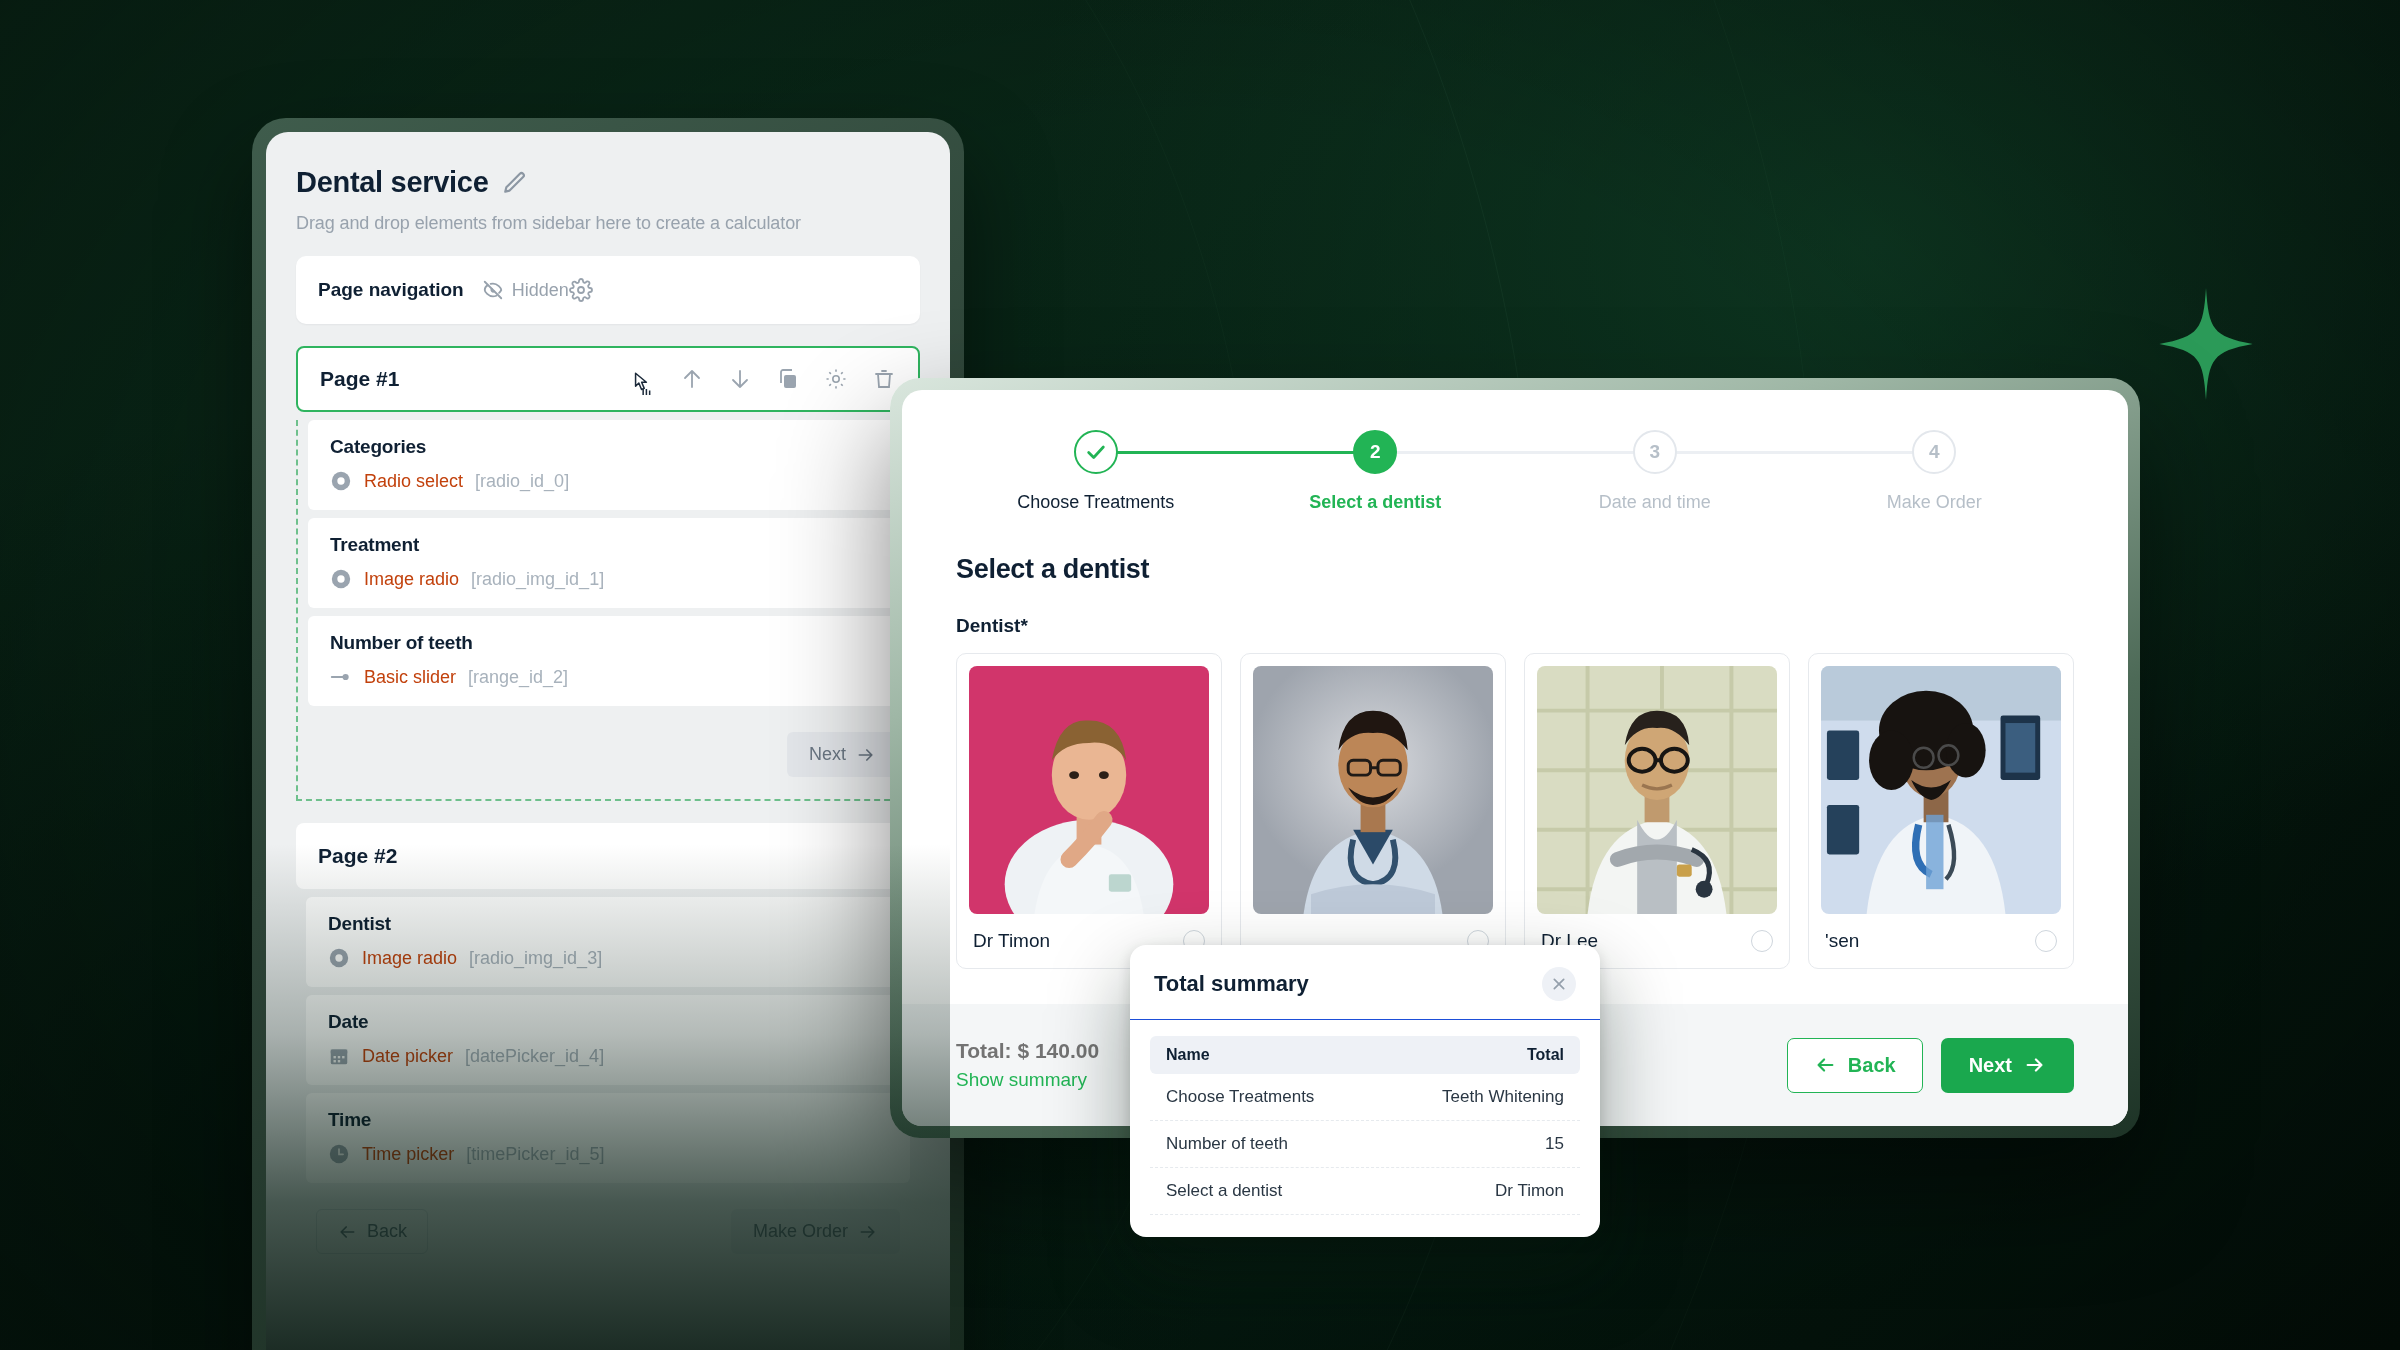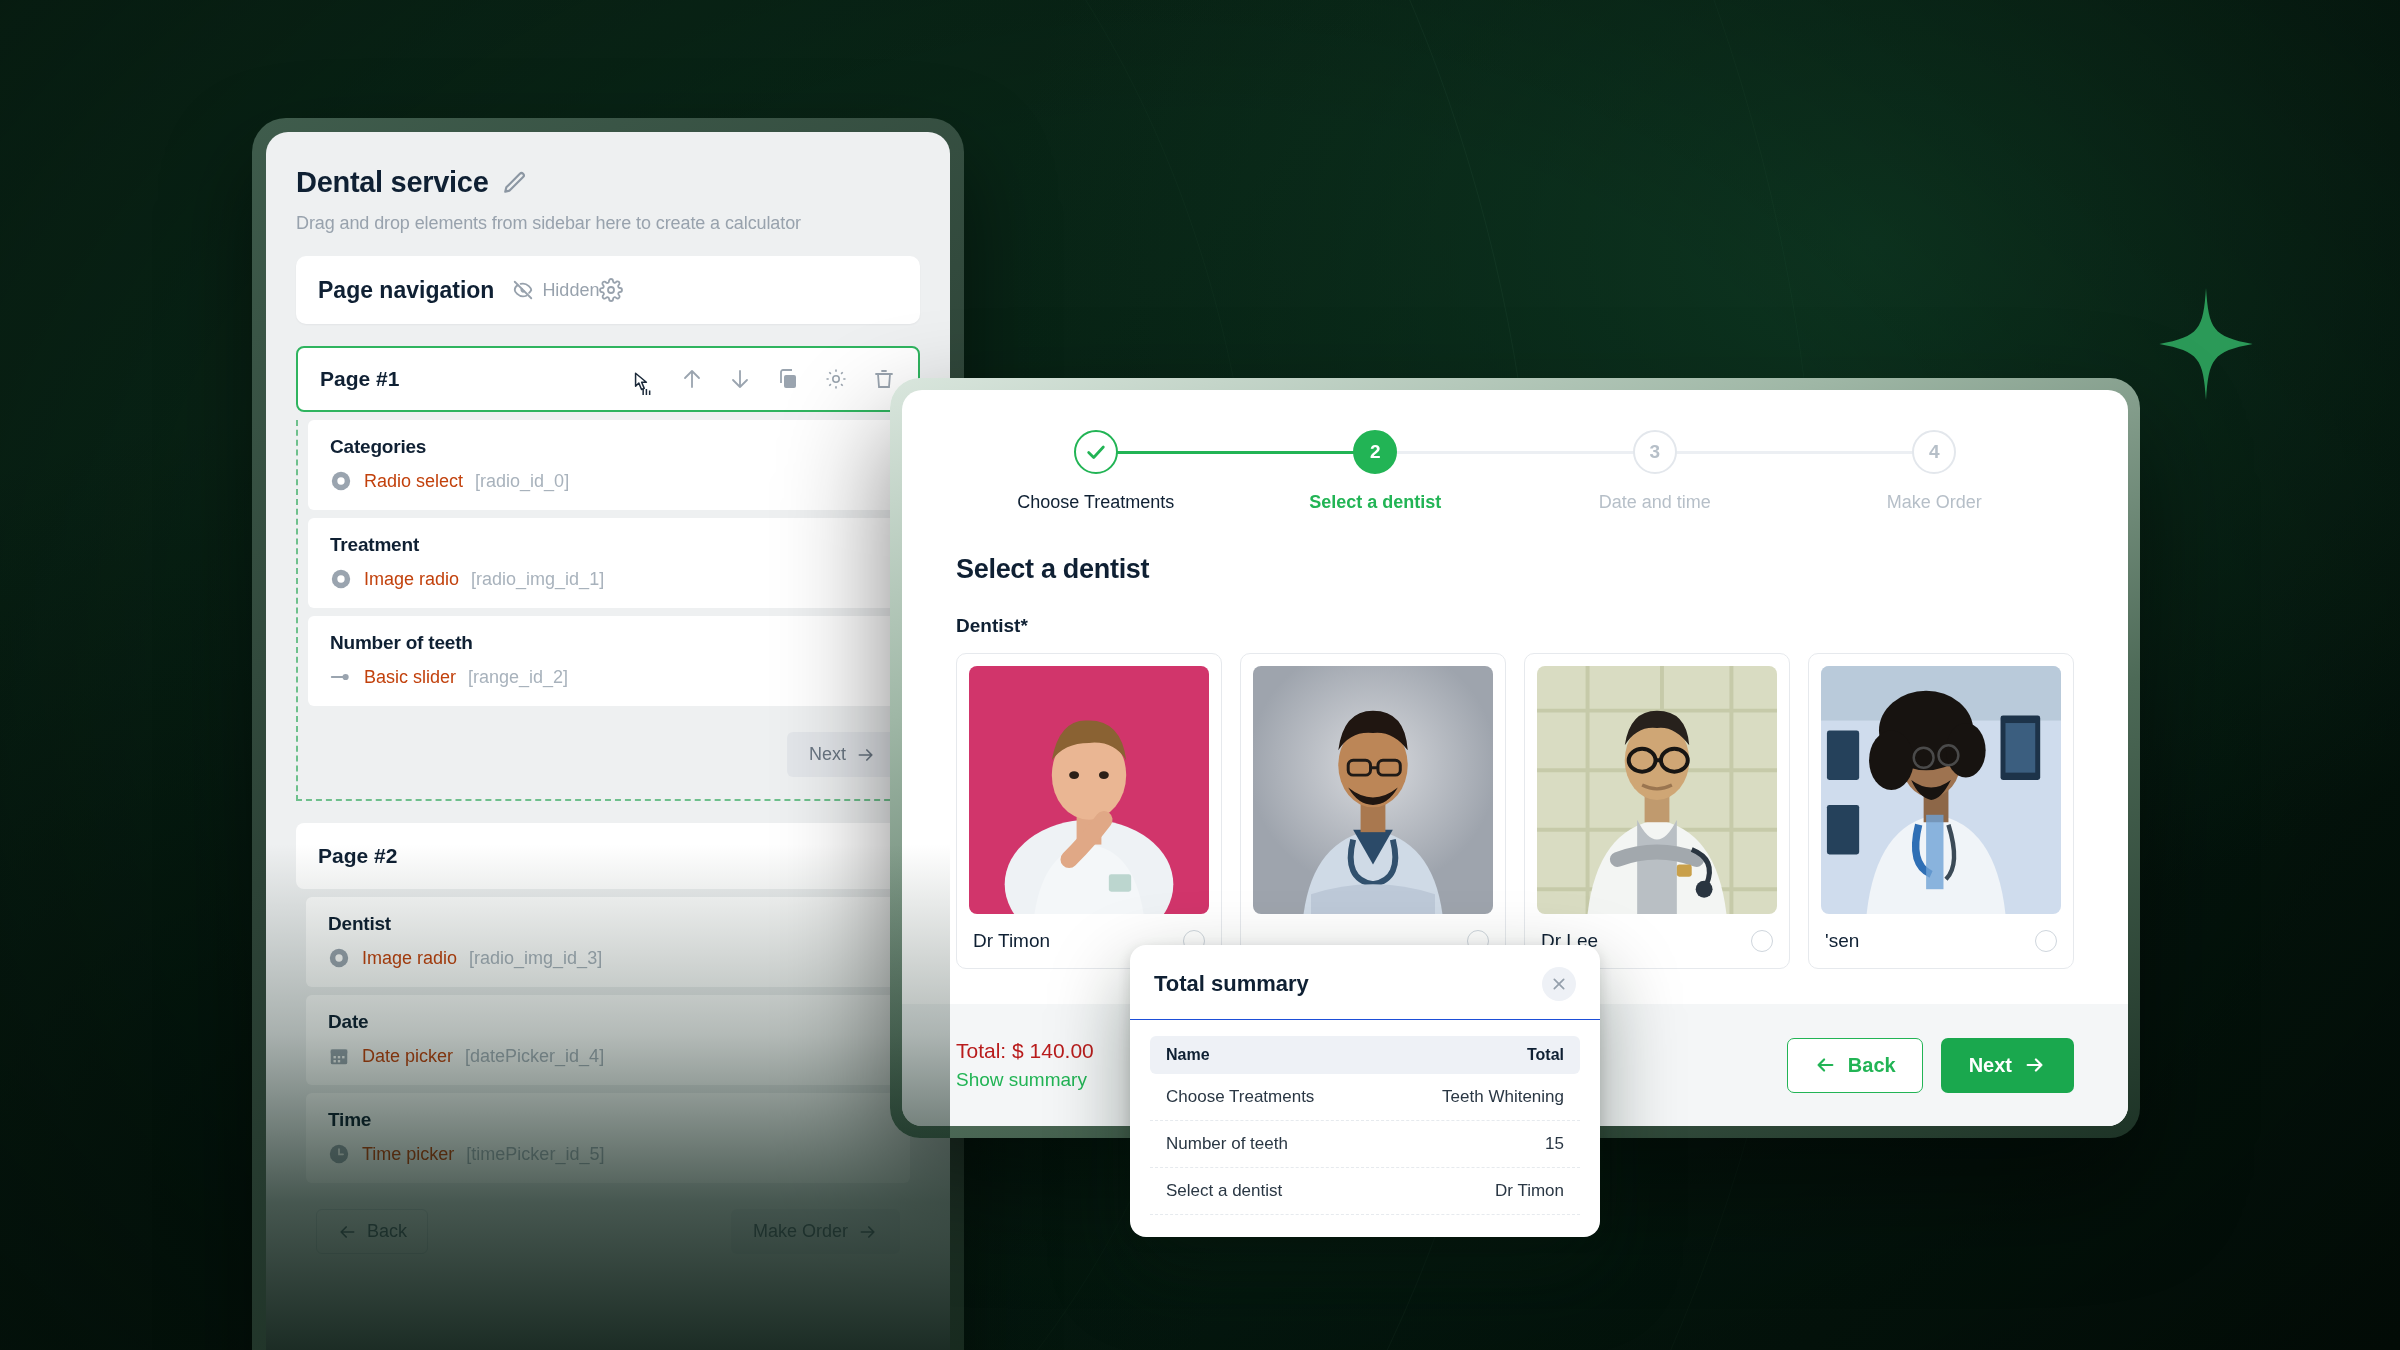--- a/index.html
+++ b/index.html
@@ -78,21 +78,21 @@
   .b-title-row { display:flex; align-items:center; gap: 14px; }
   .b-title { font-size: 29px; font-weight: 700; color: #0f2033; letter-spacing: -0.3px; }
   .pencil-icon { width: 26px; height: 26px; color:#8c97a3; display:block; }
   .b-sub { margin-top: 14px; font-size: 18px; color: #98a2ad; letter-spacing: -0.1px; }
 
   .nav-card {
     margin-top: 22px; background:#fff; border-radius: 10px;
     height: 68px; display:flex; align-items:center; padding: 0 22px;
     box-shadow: 0 1px 2px rgba(16,24,40,.05);
   }
-  .nav-card .lbl { font-size: 23px; font-weight: 700; color:#0f2033; }
+  .nav-card .lbl { font-size: 19px; font-weight: 700; color:#0f2033; }
   .eyeoff-icon { width: 22px; height: 22px; color:#97a1ac; margin-left: 18px; display:block; }
   .nav-card .hidden-txt { font-size: 18px; color:#98a2ad; margin-left: 8px; }
   .gear-icon { width: 24px; height: 24px; color:#98a2ad; margin-left:auto; display:block; }
 
   
   .page-block { margin-top: 22px; }
   .page-head {
     position: relative;
     background:#fff; border-radius: 8px;
     height: 66px; display:flex; align-items:center; padding: 0 22px;
@@ -179,21 +179,21 @@
   .dphoto { width: 100%; height: 248px; border-radius: 8px; overflow:hidden; position: relative; }
   .dphoto svg { width: 100%; height: 100%; display:block; }
   .dfoot { display:flex; align-items:center; margin-top: 16px; padding: 0 4px 4px 4px; }
   .dname { font-size: 19px; color:#0f2033; }
   .dradio { margin-left:auto; width: 22px; height: 22px; border-radius:50%; border: 1.5px solid #cfd6dd; }
 
   .p-bottom {
     position:absolute; left:0; right:0; bottom:0; height: 122px;
     background:#f4f6f7; display:flex; align-items:center; padding: 0 54px;
   }
-  .total-lbl { font-size: 21px; font-weight: 400; color:#b91c1c; }
+  .total-lbl { font-size: 21px; font-weight: 700; color:#737373; }
   .show-sum { font-size: 19px; color:#22b455; margin-top: 6px; }
   .p-actions { margin-left:auto; display:flex; gap: 18px; }
   .btn-outline {
     background:#fff; border: 1.5px solid #22b455; color:#22b455;
     border-radius: 7px; padding: 15px 26px; font-size: 20px; font-weight: 700;
     display:inline-flex; align-items:center; gap: 12px;
   }
   .btn-green {
     background:#1aa84e; border: none; color:#fff;
     border-radius: 7px; padding: 16px 28px; font-size: 20px; font-weight: 700;

